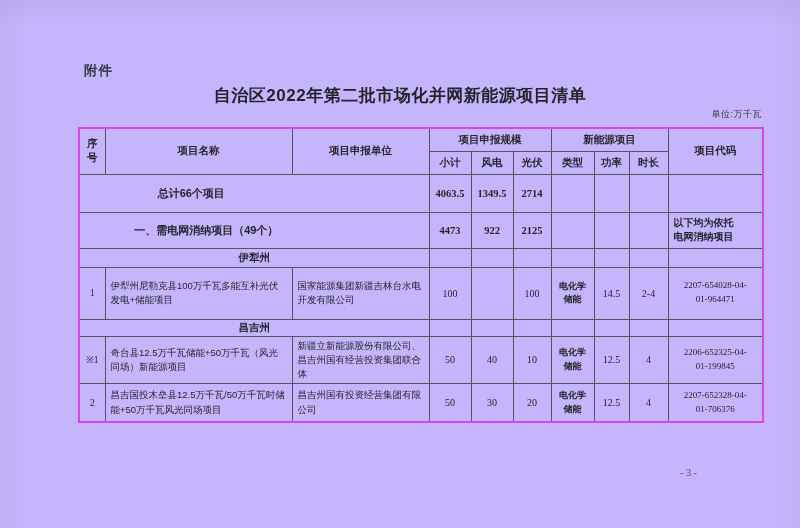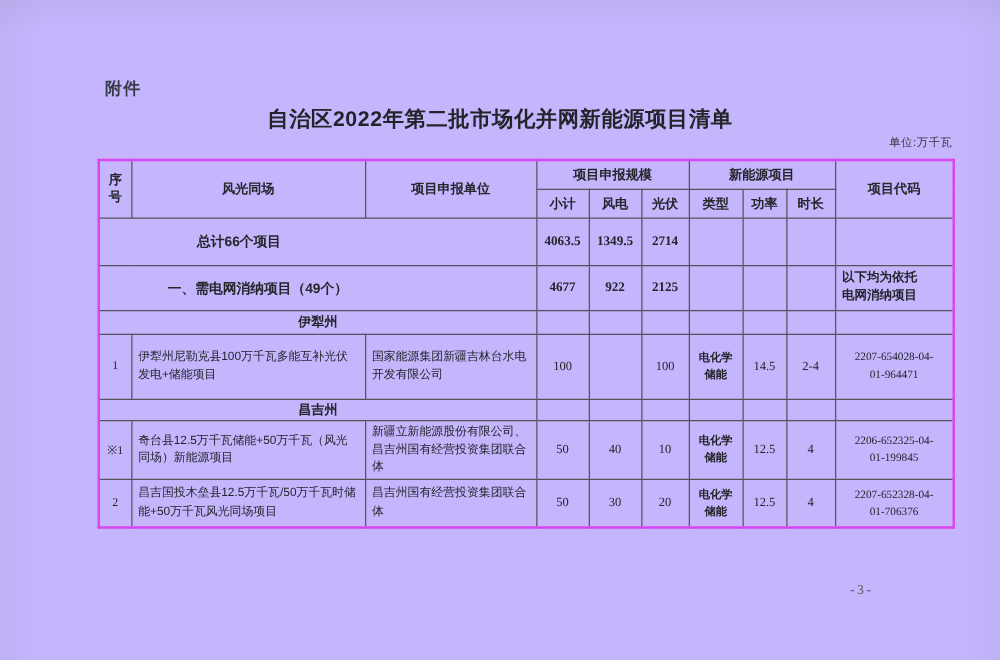--- a/index.html
+++ b/index.html
@@ -76,21 +76,21 @@
         <col style="width:38px">
       <col style="width:43px">
         <col style="width:35px">
         <col style="width:39px">
       <col style="width:95px">
     </colgroup>
 
     <tbody>
         <tr class="h-a">
       <th rowspan="2">序号</th>
-      <th rowspan="2">风光同场</th>
+      <th rowspan="2">项目名称</th>
       <th rowspan="2">项目申报单位</th>
       <th colspan="3">项目申报规模</th>
       <th colspan="3">新能源项目</th>
       <th rowspan="2">项目代码</th>
     </tr>
     <tr class="h-b">
       <th>小计</th>
       <th>风电</th>
       <th>光伏</th>
       <th>类型</th>
@@ -104,21 +104,21 @@
       <td class="sumval">1349.5</td>
       <td class="sumval">2714</td>
       <td></td>
       <td></td>
       <td></td>
       <td></td>
     </tr>
 
     <tr class="r-grid">
       <td colspan="3" class="sumlabel shift-b">一、需电网消纳项目（49个）</td>
-      <td class="sumval">4677</td>
+      <td class="sumval">4473</td>
       <td class="sumval">922</td>
       <td class="sumval">2125</td>
       <td></td>
       <td></td>
       <td></td>
       <td class="notecell">以下均为依托
 电网消纳项目</td>
     </tr>
 
     <tr class="r-sect1">
@@ -169,21 +169,21 @@
 储能</td>
       <td class="num">12.5</td>
       <td class="num">4</td>
       <td class="codecell">2206-652325-04-
 01-199845</td>
     </tr>
 
     <tr class="r-p3">
       <td class="seq">2</td>
       <td class="namecell">昌吉国投木垒县12.5万千瓦/50万千瓦时储能+50万千瓦风光同场项目</td>
-      <td class="namecell">昌吉州国有经营投资集团联合体</td>
+      <td class="namecell">昌吉州国有投资经营集团有限公司</td>
       <td class="num">50</td>
       <td class="num">30</td>
       <td class="num">20</td>
       <td class="typecell">电化学
 储能</td>
       <td class="num">12.5</td>
       <td class="num">4</td>
       <td class="codecell">2207-652328-04-
 01-706376</td>
     </tr>

